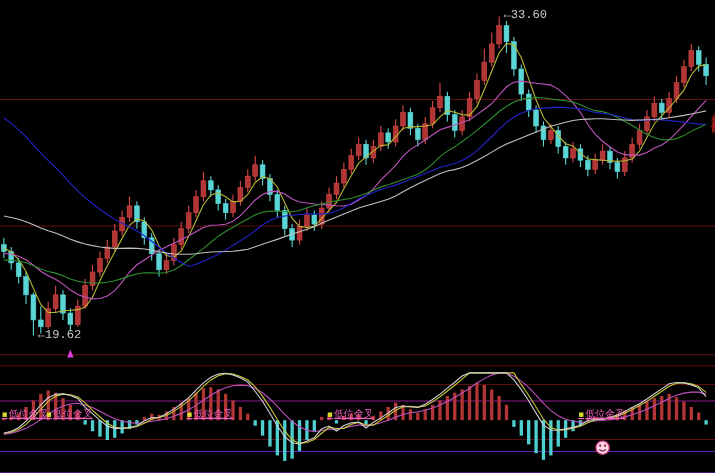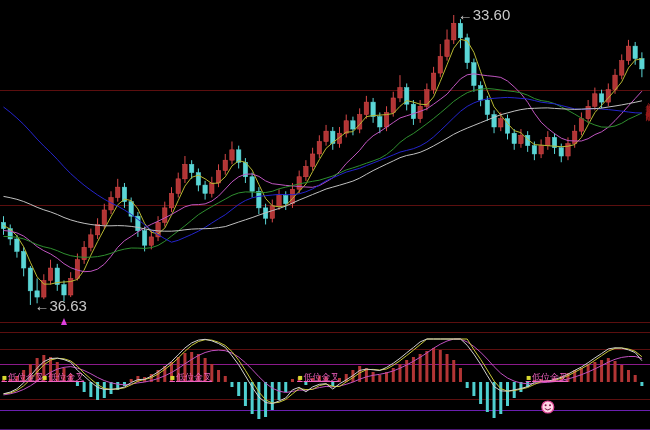--- a/index.html
+++ b/index.html
@@ -1,22 +1,22 @@
 <!DOCTYPE html>
 <html><head>
 <meta charset="utf-8">
 <style>
   html,body{margin:0;padding:0;background:#000;}
   .screen{position:relative;width:650px;height:430px;background:#000;overflow:hidden;
           font-family:"DejaVu Sans",sans-serif;}
   svg{position:absolute;left:0;display:block;}
   #main-svg{top:0;}
   #sub-svg{top:336px;}
-  .anno{position:absolute;color:#c9c9c9;font-size:15px;line-height:9px;
-        font-family:Liberation Sans, sans-serif;white-space:nowrap;}
+  .anno{position:absolute;color:#c9c9c9;font-size:11px;line-height:9px;
+        font-family:Liberation Mono, monospace;white-space:nowrap;}
   .gc-label{position:absolute;font-size:9px;line-height:10px;color:#f060c0;
             white-space:nowrap;font-family:"DejaVu Sans",sans-serif;text-decoration:underline;}
   .gc-label .pre{color:#d8d830;font-size:8px;margin-right:1px;}
   #watermark{position:absolute;top:95px;right:-7px;width:13px;height:135px;overflow:hidden;
              writing-mode:vertical-rl;text-orientation:upright;font-size:10px;line-height:13px;
              color:#9b1c1c;letter-spacing:1px;}
 </style>
 </head>
 <body>
 
@@ -341,21 +341,21 @@
       <polyline points="3.5,57.8 10.2,57.0 16.9,54.4 23.7,49.8 30.4,43.4 37.1,36.0 43.8,28.9 50.5,24.1 57.3,22.3 64.0,22.8 70.7,24.9 77.4,30.2 84.1,37.1 90.9,43.1 97.6,48.7 104.3,52.4 111.0,53.4 117.7,53.0 124.5,51.8 131.2,48.8 137.9,45.1 144.6,43.5 151.3,41.7 158.1,38.0 164.8,33.4 171.5,28.2 178.2,22.1 184.9,15.3 191.7,9.4 198.4,5.5 205.1,3.7 211.8,4.1 218.5,6.2 225.3,9.5 232.0,15.6 238.7,24.3 245.4,34.3 252.1,45.4 258.9,56.0 265.6,63.8 272.3,67.1 279.0,66.3 285.7,63.5 292.5,57.9 299.2,52.5 305.9,53.6 312.6,53.4 319.3,49.6 326.1,48.0 332.8,50.4 339.5,50.5 346.2,45.9 352.9,41.7 359.7,36.9 366.4,33.7 373.1,33.4 379.8,34.1 386.5,33.0 393.3,29.3 400.0,24.7 406.7,19.5 413.4,14.2 420.1,8.7 426.9,3.0 433.6,3.0 440.3,3.0 447.0,3.0 453.7,3.0 460.5,3.0 467.2,3.0 473.9,13.7 480.6,23.3 487.3,34.0 494.1,45.1 500.8,52.7 507.5,55.1 514.2,54.6 520.9,53.2 527.7,51.5 534.4,48.4 541.1,45.7 547.8,45.2 554.5,44.3 561.3,42.3 568.0,39.7 574.7,36.2 581.4,32.7 588.1,28.9 594.9,24.3 601.6,19.7 608.3,15.2 615.0,12.4 621.7,11.9 628.5,13.0 635.2,15.3 641.9,20.7" fill="none" stroke="#c8c838" stroke-width="1"></polyline>
       <polyline points="3.5,57.8 10.2,56.1 16.9,52.8 23.7,46.8 30.4,39.9 37.1,32.1 43.8,25.6 50.5,22.5 57.3,22.1 64.0,23.6 70.7,26.2 77.4,34.3 84.1,40.0 90.9,46.1 97.6,51.4 104.3,53.4 111.0,53.4 117.7,52.6 124.5,51.0 131.2,46.5 137.9,43.6 144.6,43.3 151.3,40.2 158.1,35.9 164.8,31.0 171.5,25.5 178.2,18.7 184.9,12.0 191.7,6.9 198.4,4.1 205.1,3.3 211.8,4.8 218.5,7.5 225.3,11.4 232.0,19.9 238.7,28.8 245.4,39.9 252.1,51.0 258.9,61.0 265.6,66.5 272.3,67.6 279.0,65.0 285.7,62.0 292.5,53.8 299.2,51.3 305.9,55.8 312.6,50.9 319.3,48.3 326.1,47.7 332.8,53.1 339.5,47.8 346.2,43.9 352.9,39.5 359.7,34.4 366.4,33.1 373.1,33.8 379.8,34.5 386.5,31.4 393.3,27.2 400.0,22.3 406.7,16.8 413.4,11.5 420.1,5.9 426.9,3.0 433.6,3.0 440.3,3.0 447.0,3.0 453.7,3.0 460.5,3.0 467.2,9.3 473.9,18.2 480.6,28.3 487.3,39.6 494.1,50.5 500.8,54.9 507.5,55.2 514.2,53.9 520.9,52.5 527.7,50.6 534.4,46.3 541.1,45.1 547.8,45.2 554.5,43.4 561.3,41.3 568.0,38.1 574.7,34.4 581.4,31.0 588.1,26.7 594.9,21.9 601.6,17.5 608.3,12.9 615.0,11.8 621.7,12.1 628.5,13.9 635.2,16.6 641.9,24.7" fill="none" stroke="#d0d0d0" stroke-width="1"></polyline>
       <g>
         <circle cx="547.8199999999999" cy="71" r="6" fill="#ffd6e6" stroke="#e04898" stroke-width="1.2"></circle>
         <circle cx="545.6199999999999" cy="69.2" r="1" fill="#7a1545"></circle>
         <circle cx="550.02" cy="69.2" r="1" fill="#7a1545"></circle>
         <path d="M 544.8199999999999 72.5 Q 547.8199999999999 75.5 550.8199999999999 72.5" fill="none" stroke="#7a1545" stroke-width="1"></path>
       </g>
     </svg>
   <div class="anno" id="high-label" style="left: 457.74px; top: 10px;">←33.60</div>
-  <div class="anno" id="low-label" style="left: 34.38px; top: 300.945px;">←36.63</div>
+  <div class="anno" id="low-label" style="left: 34.38px; top: 300.945px;">←19.62</div>
   <div id="gc-labels">
       <div class="gc-label" style="left: 1.5px; top: 372px;"><span class="pre">▪</span><span>低位金叉</span></div>
       <div class="gc-label" style="left: 41.82px; top: 372px;"><span class="pre">▪</span><span>低位金叉</span></div>
       <div class="gc-label" style="left: 169.5px; top: 372px;"><span class="pre">▪</span><span>低位金叉</span></div>
       <div class="gc-label" style="left: 297.18px; top: 372px;"><span class="pre">▪</span><span>低位金叉</span></div>
       <div class="gc-label" style="left: 525.66px; top: 372px;"><span class="pre">▪</span><span>低位金叉</span></div>
     </div>
   <div id="watermark">低位金叉买入信号图解</div>
 </div>
 

